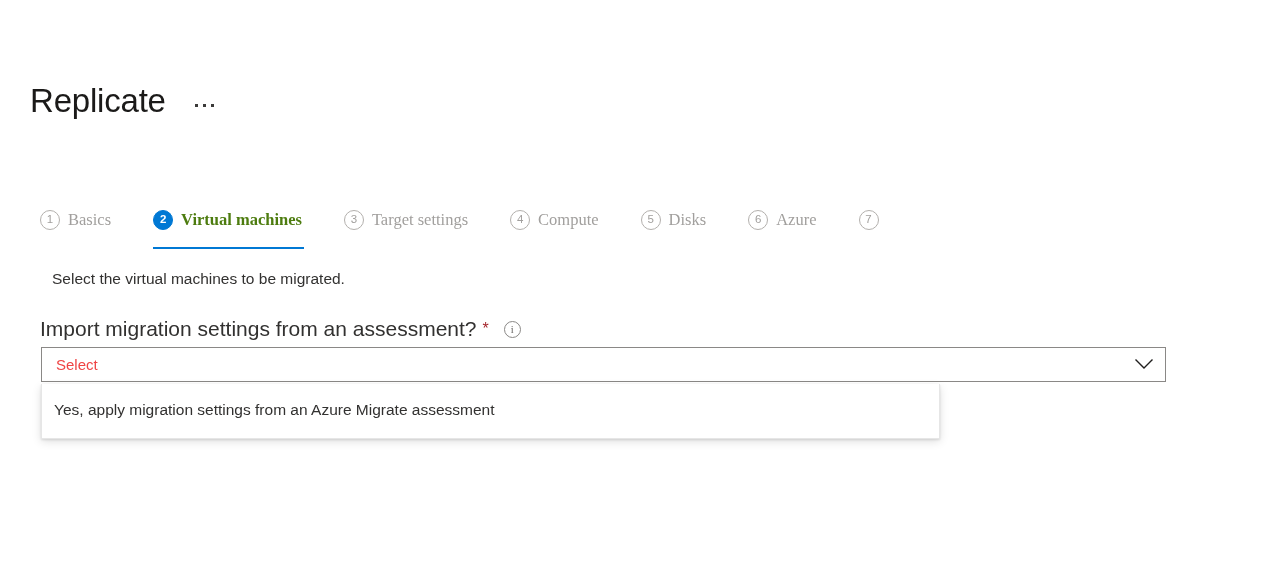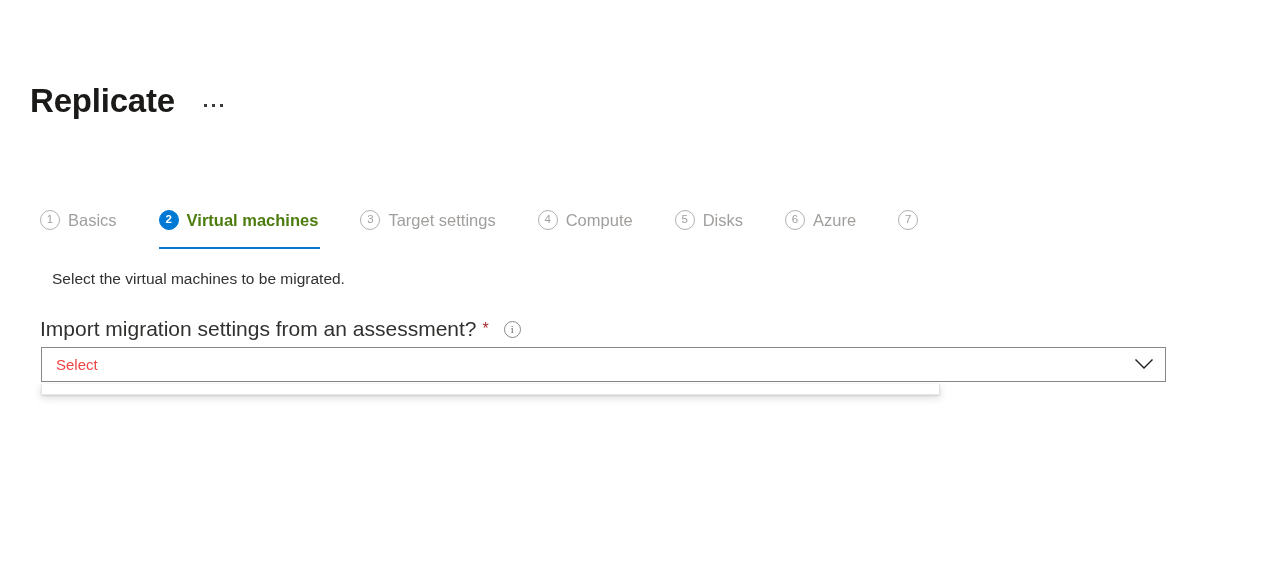--- a/index.html
+++ b/index.html
@@ -20,21 +20,21 @@
   .title-row {
     position: absolute;
     left: 30px;
     top: 76px;
     display: flex;
     align-items: center;
     height: 50px;
   }
   .page-title {
     font-size: 33px;
-    font-weight: 700;
+    font-weight: 400;
     letter-spacing: -0.2px;
     color: #1b1a19;
     line-height: 40px;
     text-align: right;
   }
   .more-menu {
     margin-left: 22px;
     width: 34px;
     height: 30px;
     display: flex;
@@ -91,20 +91,21 @@
   .tab.active .step-badge {
     background: #0078d4;
     color: #ffffff;
     border: 1px solid #0078d4;
     font-weight: 600;
   }
   .tab-label {
     font-size: 16.5px;
     line-height: 22px;
     white-space: nowrap;
+    font-family: Liberation Serif, serif;
   }
   .tab.inactive .tab-label {
     color: #a19f9d;
     font-weight: 400;
   }
   .tab.active .tab-label {
     color: #4d7c0f;
     font-weight: 600;
   }
   .tab.active .tab-underline {
@@ -280,13 +281,14 @@
 <div class="combo">
   <span class="combo-value">Select</span>
   <span class="combo-chevron">
     <svg width="18" height="11" viewBox="0 0 18 11" aria-hidden="true">
       <path d="M1 1 L9 9 L17 1" fill="none" stroke="#201f1e" stroke-width="1.4" stroke-linecap="square"></path>
     </svg>
   </span>
 </div>
 
 <div class="dropdown-panel">
+  <div class="dropdown-option">Yes, apply migration settings from an Azure Migrate assessment</div>
 </div>
 
 </body></html>

